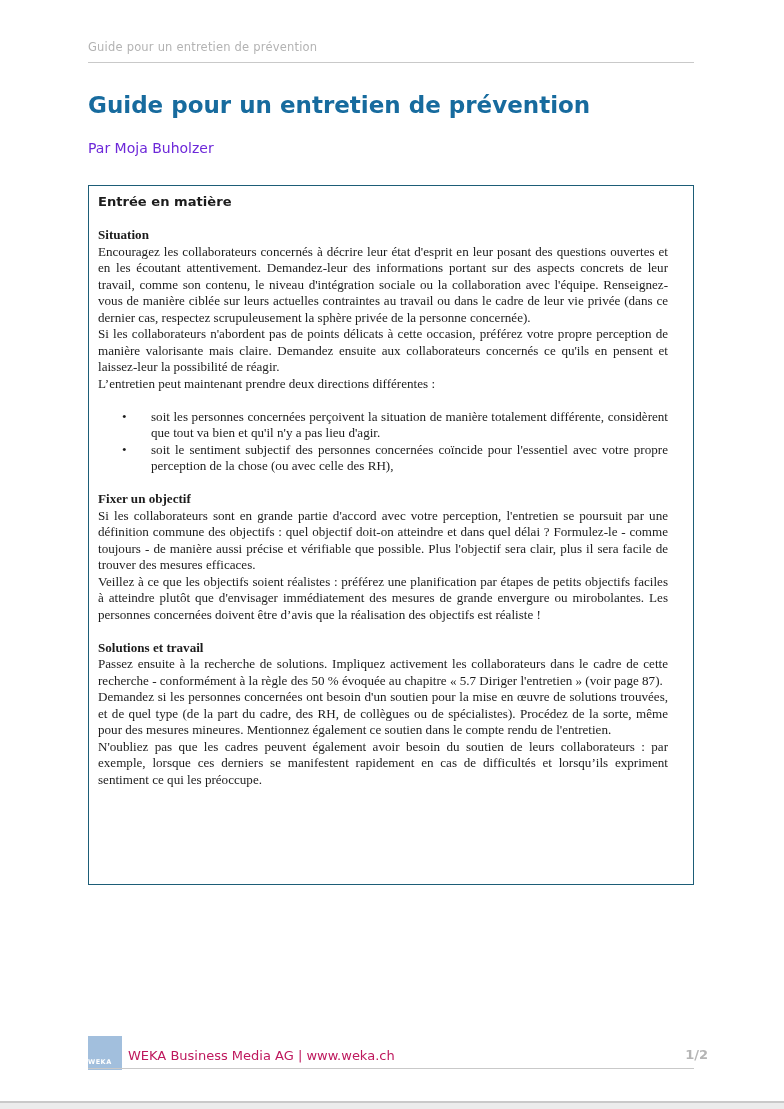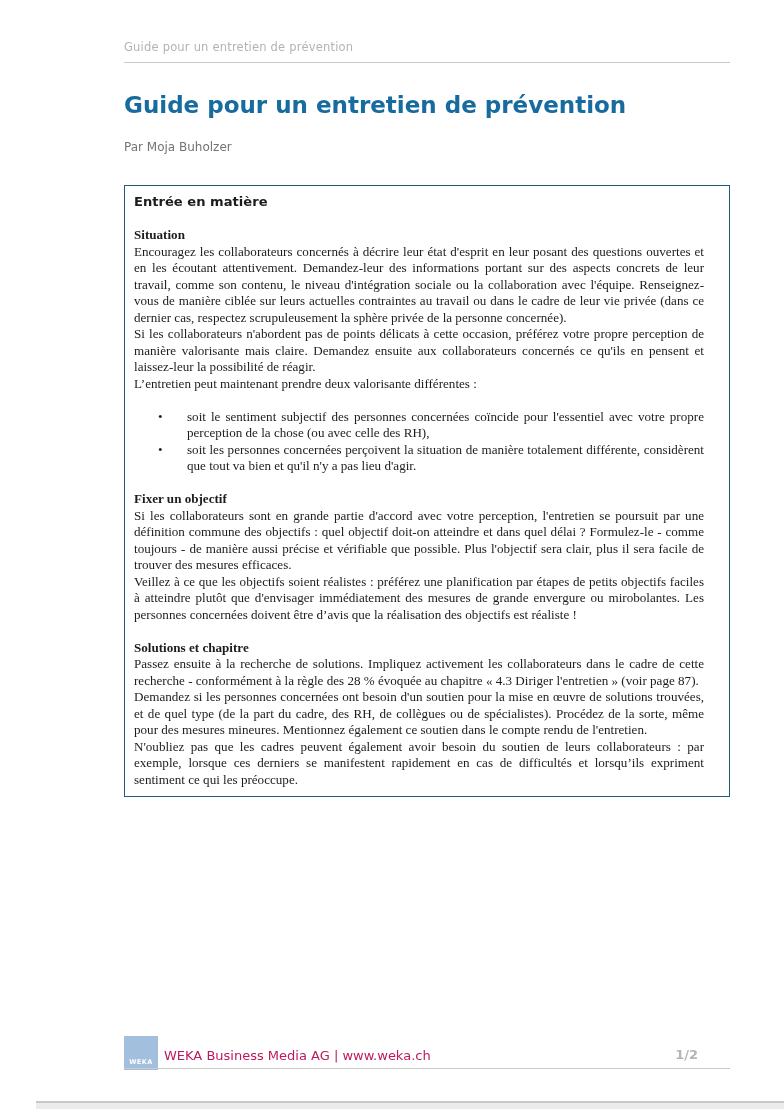--- a/index.html
+++ b/index.html
@@ -3,45 +3,45 @@
 <meta charset="utf-8">
 <style>
   html,body{margin:0;padding:0;}
   body{
     width:784px;height:1109px;
     background:#ffffff;
     font-family:"DejaVu Sans","Liberation Sans",sans-serif;
     position:relative;
     overflow:hidden;
   }
-  .page{position:absolute;inset:0;margin-left:36px;}
+  .page{position:absolute;inset:0;}
 
   
   .running-header{
     position:absolute;left:88px;top:40px;width:606px;
     font-size:11.5px;color:#b3b3b3;letter-spacing:.2px;
   }
   .header-rule{
     position:absolute;left:88px;top:62px;width:606px;height:0;
     border-top:1px solid #c9c9c9;
   }
 
   
   .doc-title{
     position:absolute;left:88px;top:92px;width:640px;
     font-size:23px;font-weight:bold;color:#176b9e;
   }
   .byline{
     position:absolute;left:88px;top:140px;width:606px;
-    font-size:12px;color:#737373;
+    font-size:14px;color:#6d28d9;
   }
 
   
   .content-box{
-    position:absolute;left:88px;top:185px;width:606px;height:612px;
+    position:absolute;left:88px;top:185px;width:606px;height:700px;
     box-sizing:border-box;
     border:1.5px solid #1d5d77;
     padding:8px 25px 10px 9px;
     font-size:13.1px;line-height:16.5px;color:#1c1c1c;
     overflow:hidden;
   }
   .content-box p{margin:0;text-align:justify;}
   .content-box .h{font-weight:bold;}
   .gap{margin-top:16.5px;font-family:Liberation Serif, serif;}
   ul.bullets{
@@ -52,32 +52,32 @@
   }
   ul.bullets li::before{
     content:"\2022";
     position:absolute;left:24px;top:0;
   }
 
   
   .weka-logo{
     position:absolute;left:88px;top:1036px;width:34px;height:34px;
     background:#a2bfdd;
-    display:flex;align-items:flex-end;justify-content:center;
+    display:flex;align-items:flex-end;
   }
   .weka-logo span{
     font-size:6.5px;font-weight:bold;color:#ffffff;
     letter-spacing:.5px;margin-bottom:4px;
   }
   .footer-company{
     position:absolute;left:128px;top:1048px;
     font-size:13px;color:#be185d;
   }
   .page-number{
-    position:absolute;right:86px;top:1047px;
+    position:absolute;right:76px;top:1047px;
     font-size:13px;font-weight:bold;color:#b5b5b5;
   }
   .footer-rule{
     position:absolute;left:88px;top:1068px;width:606px;height:0;
     border-top:1px solid #c9c9c9;
   }
 
   
   .page-break-band{
     position:absolute;left:0;top:1101px;width:784px;height:8px;
@@ -98,36 +98,36 @@
   <div class="content-box">
 
     <div class="sec">
       <div class="h">Entrée en matière</div>
     </div>
 
     <div class="sec gap">
       <div class="h">Situation</div>
       <p>Encouragez les collaborateurs concernés à décrire leur état d'esprit en leur posant des questions ouvertes et en les écoutant attentivement. Demandez-leur des informations portant sur des aspects concrets de leur travail, comme son contenu, le niveau d'intégration sociale ou la collaboration avec l'équipe. Renseignez-vous de manière ciblée sur leurs actuelles contraintes au travail ou dans le cadre de leur vie privée (dans ce dernier cas, respectez scrupuleusement la sphère privée de la personne concernée).</p>
       <p class="gap">Si les collaborateurs n'abordent pas de points délicats à cette occasion, préférez votre propre perception de manière valorisante mais claire. Demandez ensuite aux collaborateurs concernés ce qu'ils en pensent et laissez-leur la possibilité de réagir.</p>
-      <p class="gap">L’entretien peut maintenant prendre deux valorisante différentes :</p>
+      <p class="gap">L’entretien peut maintenant prendre deux directions différentes :</p>
       <ul class="bullets">
+        <li><span>soit les personnes concernées perçoivent la situation de manière totalement différente, considèrent que tout va bien et qu'il n'y a pas lieu d'agir.</span></li>
         <li><span>soit le sentiment subjectif des personnes concernées coïncide pour l'essentiel avec votre propre perception de la chose (ou avec celle des RH),</span></li>
-        <li><span>soit les personnes concernées perçoivent la situation de manière totalement différente, considèrent que tout va bien et qu'il n'y a pas lieu d'agir.</span></li>
       </ul>
     </div>
 
     <div class="sec gap">
       <div class="h">Fixer un objectif</div>
       <p>Si les collaborateurs sont en grande partie d'accord avec votre perception, l'entretien se poursuit par une définition commune des objectifs : quel objectif doit-on atteindre et dans quel délai ? Formulez-le - comme toujours - de manière aussi précise et vérifiable que possible. Plus l'objectif sera clair, plus il sera facile de trouver des mesures efficaces.</p>
       <p class="gap">Veillez à ce que les objectifs soient réalistes : préférez une planification par étapes de petits objectifs faciles à atteindre plutôt que d'envisager immédiatement des mesures de grande envergure ou mirobolantes. Les personnes concernées doivent être d’avis que la réalisation des objectifs est réaliste !</p>
     </div>
 
     <div class="sec gap">
-      <div class="h">Solutions et chapitre</div>
-      <p>Passez ensuite à la recherche de solutions. Impliquez activement les collaborateurs dans le cadre de cette recherche - conformément à la règle des 28 % évoquée au chapitre « 4.3 Diriger l'entretien » (voir page 87).</p>
+      <div class="h">Solutions et travail</div>
+      <p>Passez ensuite à la recherche de solutions. Impliquez activement les collaborateurs dans le cadre de cette recherche - conformément à la règle des 50 % évoquée au chapitre « 5.7 Diriger l'entretien » (voir page 87).</p>
       <p>Demandez si les personnes concernées ont besoin d'un soutien pour la mise en œuvre de solutions trouvées, et de quel type (de la part du cadre, des RH, de collègues ou de spécialistes). Procédez de la sorte, même pour des mesures mineures. Mentionnez également ce soutien dans le compte rendu de l'entretien.</p>
       <p class="gap">N'oubliez pas que les cadres peuvent également avoir besoin du soutien de leurs collaborateurs : par exemple, lorsque ces derniers se manifestent rapidement en cas de difficultés et lorsqu’ils expriment sentiment ce qui les préoccupe.</p>
     </div>
 
   </div>
 
   <div class="weka-logo">
     <span>WEKA</span>
   </div>
   <div class="footer-company">WEKA Business Media AG | www.weka.ch</div>

